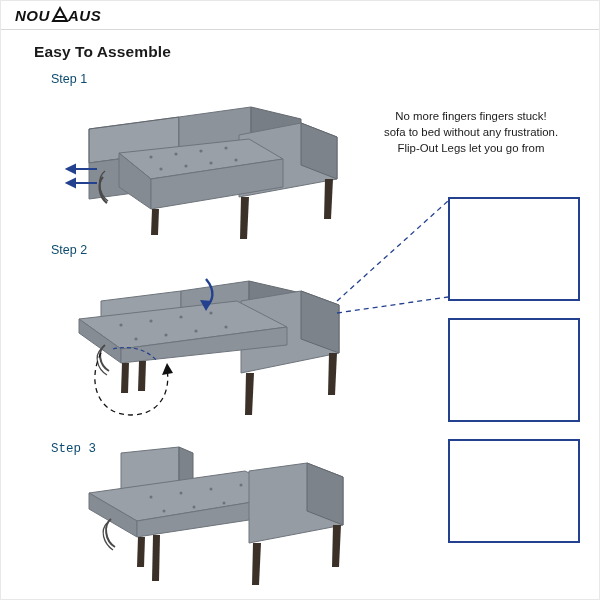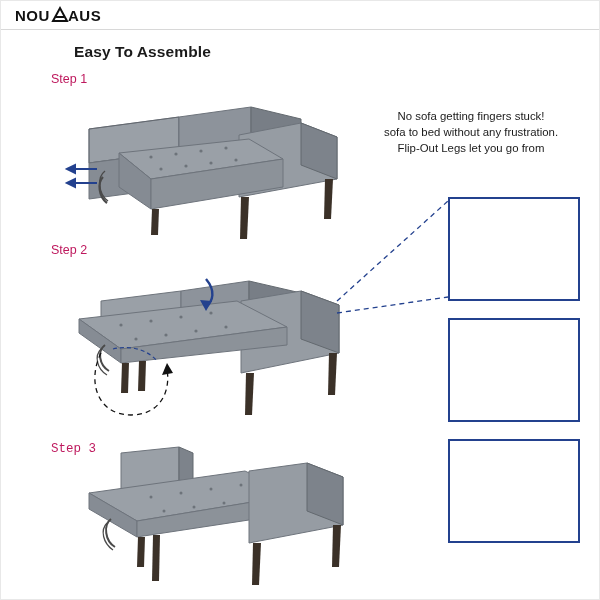--- a/index.html
+++ b/index.html
@@ -21,45 +21,45 @@
   }
   
   .brand {
     position: absolute;
     left: 14px;
     top: 4px;
     width: 110px;
     height: 22px;
     display: flex;
     align-items: flex-start;
+    font-style: italic;
   }
   .brand svg { display: block; }
   .header-rule {
     position: absolute;
     left: 0;
     top: 28px;
     width: 600px;
     height: 1px;
     background: #d8d8d8;
   }
   
   .main-title {
     position: absolute;
     left: 33px;
     top: 42px;
     font-size: 15.5px;
     font-weight: bold;
     color: #1a1a1a;
     letter-spacing: 0.1px;
-    margin-left: 40px;
   }
   .step-label {
     position: absolute;
     font-size: 12.5px;
-    color: #be185d;
+    color: #0c4a6e;
   }
   #step1-label { left: 50px; top: 71px; }
   #step2-label { left: 50px; top: 242px; }
   #step3-label { left: 50px; top: 441px; font-family: Liberation Mono, monospace; }
 
   
   .callout {
     position: absolute;
     left: 352px;
     top: 107px;
@@ -109,21 +109,21 @@
   </div>
   <div class="header-rule"></div>
 
   <div class="main-title">Easy To Assemble</div>
 
   <div class="step-label" id="step1-label">Step 1</div>
   <div class="step-label" id="step2-label">Step 2</div>
   <div class="step-label" id="step3-label">Step 3</div>
 
   <div class="callout">
-    <div>No sofa getting fingers stuck!</div>
+    <div>No more fingers fingers stuck!</div>
     <div>sofa to bed without any frustration.</div>
     <div>Flip-Out Legs let you go from</div>
   </div>
 
   <svg class="svg-layer" viewBox="0 0 600 600">
 
     <g>
 
       <polygon points="170,120 285,110 330,128 330,172 218,190 170,165" fill="#7b8views" style="display:none"></polygon>
 

